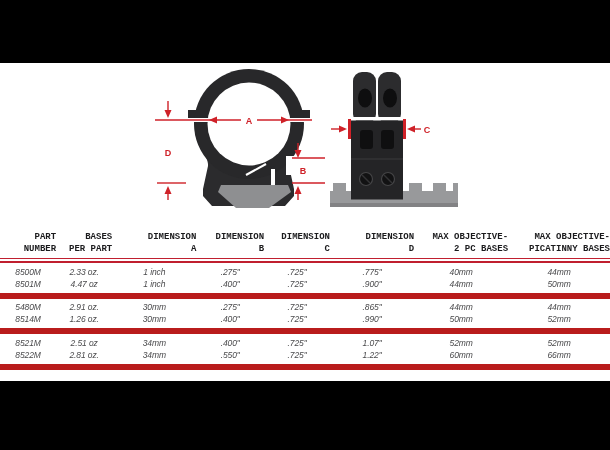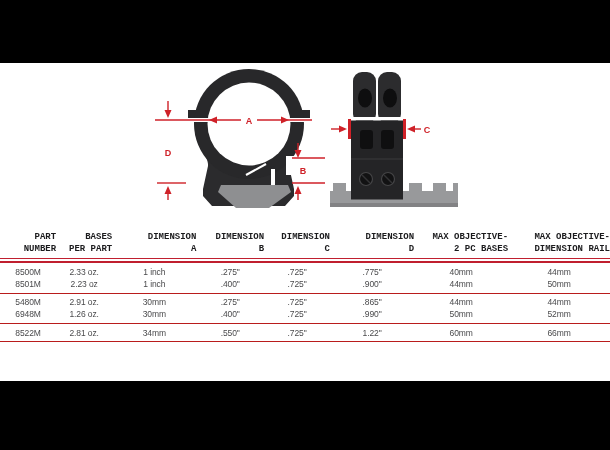--- a/index.html
+++ b/index.html
@@ -30,21 +30,21 @@
   tbody.rule-body td{padding:0;}
   .rule-thin{height:1px;background:#c01f2f;}
   .rule-gap{height:1.5px;background:#fff;}
   .rule-thick{height:2.5px;background:#c01f2f;}
 
   tbody.grp td{
     font-family:"Liberation Sans",sans-serif;
     font-size:8.5px;line-height:1.2;letter-spacing:-0.1px;
     color:#4a4a4c;text-align:center;padding:1px 0;
   }
-  tbody.grp{border-bottom:1px solid #b91c1c;}
+  tbody.grp{border-bottom:6px solid #b91c1c;font-style:italic;}
   tbody.grp tr:first-child td{padding-top:3.5px;}
   tbody.grp tr:last-child td{padding-bottom:3.5px;}
 
   .dim-text{font-family:"Liberation Sans",sans-serif;font-weight:bold;}
 </style>
 </head>
 <body>
 
 <div class="page">
 
@@ -179,21 +179,21 @@
             <th>
               <div>DIMENSION</div>
               <div>D</div>
             </th>
             <th>
               <div>MAX OBJECTIVE-</div>
               <div>2 PC BASES</div>
             </th>
             <th>
               <div>MAX OBJECTIVE-</div>
-              <div>DIMENSION RAIL</div>
+              <div>PICATINNY BASES</div>
             </th>
           </tr>
       </thead>
       <tbody class="rule-body">
         <tr>
             <td colspan="8">
           <div class="rule-thin"></div>
               <div class="rule-gap"></div>
               <div class="rule-thick"></div>
         </td>
@@ -206,52 +206,62 @@
             <td>2.33 oz.</td>
             <td>1 inch</td>
             <td>.275"</td>
             <td>.725"</td>
             <td>.775"</td>
             <td>40mm</td>
             <td>44mm</td>
           </tr>
           <tr>
             <td>8501M</td>
-            <td>2.23 oz</td>
+            <td>4.47 oz</td>
             <td>1 inch</td>
             <td>.400"</td>
             <td>.725"</td>
             <td>.900"</td>
             <td>44mm</td>
             <td>50mm</td>
           </tr>
         </tbody>
         <tbody class="grp">
           <tr>
             <td>5480M</td>
             <td>2.91 oz.</td>
             <td>30mm</td>
             <td>.275"</td>
             <td>.725"</td>
             <td>.865"</td>
             <td>44mm</td>
             <td>44mm</td>
           </tr>
           <tr>
-            <td>6948M</td>
+            <td>8514M</td>
             <td>1.26 oz.</td>
             <td>30mm</td>
             <td>.400"</td>
             <td>.725"</td>
             <td>.990"</td>
             <td>50mm</td>
             <td>52mm</td>
           </tr>
         </tbody>
         <tbody class="grp">
+          <tr>
+            <td>8521M</td>
+            <td>2.51 oz</td>
+            <td>34mm</td>
+            <td>.400"</td>
+            <td>.725"</td>
+            <td>1.07"</td>
+            <td>52mm</td>
+            <td>52mm</td>
+          </tr>
           <tr>
             <td>8522M</td>
             <td>2.81 oz.</td>
             <td>34mm</td>
             <td>.550"</td>
             <td>.725"</td>
             <td>1.22"</td>
             <td>60mm</td>
             <td>66mm</td>
           </tr>

